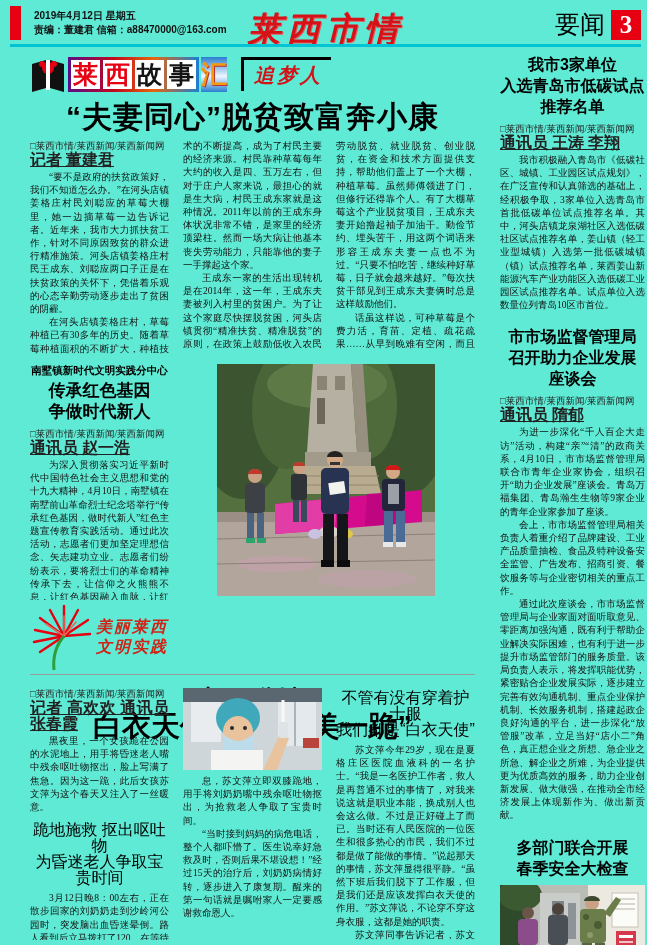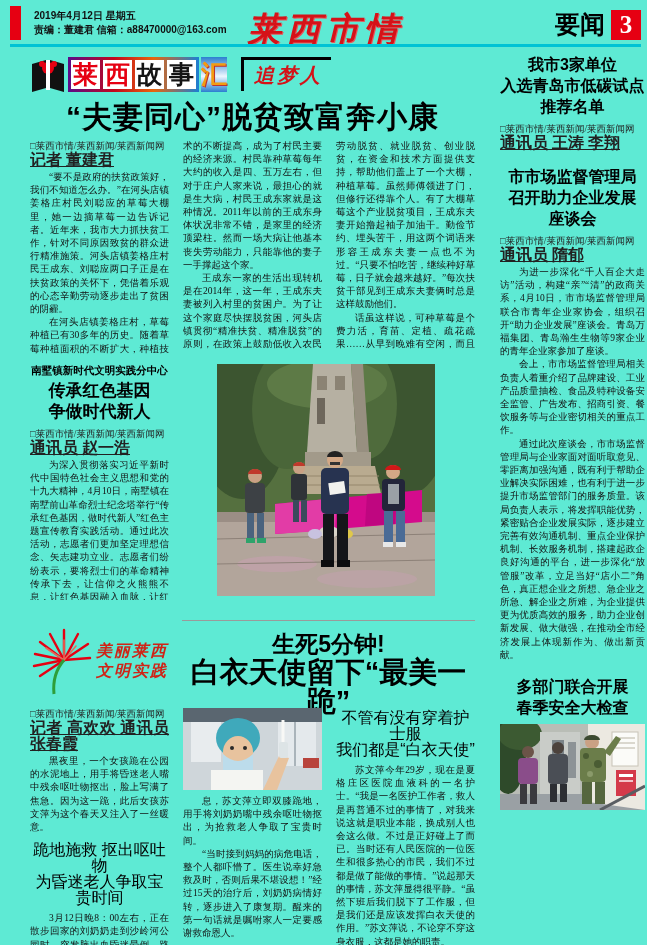--- a/index.html
+++ b/index.html
@@ -7,21 +7,21 @@
          font-family:"Liberation Serif","DejaVu Serif",serif;color:#1a1a1a;}
   
   .hdr{position:absolute;top:6px;left:10px;right:6px;height:36px;}
   .hdr-redbar{position:absolute;left:0;top:0;width:11px;height:34px;background:#e60012;}
   .hdr-date{position:absolute;left:24px;top:3px;font-family:"Liberation Sans",sans-serif;
             font-size:10px;font-weight:bold;line-height:14px;color:#111;}
   .masthead{position:absolute;left:0;right:0;top:1px;text-align:center;font-size:34px;font-weight:bold;
             color:#d51218;font-style:italic;letter-spacing:5px;font-family:"Liberation Serif",serif;
             text-shadow:1px 1px 0 #e8555a;}
   .hdr-right{position:absolute;right:0;top:2px;display:flex;align-items:center;gap:6px;}
-  .section-label{font-family:"Liberation Sans",sans-serif;font-size:25px;font-weight:bold;color:#000;}
+  .section-label{font-family:"Liberation Sans",sans-serif;font-size:25px;font-weight:normal;color:#000;}
   .page-num{width:30px;height:30px;background:#e60012;color:#fff;font-size:25px;font-weight:bold;
             text-align:center;line-height:30px;font-family:"Liberation Serif",serif;}
   .cyan-rule{position:absolute;top:44px;left:10px;right:6px;height:3px;background:#00c3d5;}
   
   .content{position:absolute;top:54px;left:30px;right:2px;bottom:0;display:flex;gap:25px;}
   .main-col{width:445px;flex:none;}
   .side-col{width:145px;flex:none;overflow:hidden;}
   
   .banner{display:flex;align-items:center;height:40px;margin-bottom:4px;}
   .banner-icon{width:36px;height:36px;flex:none;margin-right:2px;}
@@ -43,21 +43,21 @@
   .bodytext p{margin:0;text-indent:2em;}
   .main-article{height:218px;overflow:hidden;column-count:3;column-gap:14px;margin-top:2px;}
   
   .mid-row{display:flex;margin-top:6px;height:236px;}
   .mid-left{width:139px;flex:none;overflow:hidden;}
   .kicker{font-family:"Liberation Sans",sans-serif;font-size:10.5px;font-weight:bold;text-align:center;color:#000;}
   .red-head{font-family:"Liberation Sans",sans-serif;font-size:17px;font-weight:bold;text-align:center;
             line-height:21px;color:#000;margin:2px 0 6px;}
   .photo-frame{flex:none;margin-left:48px;}
   
-  .low-row{display:flex;margin-top:20px;height:82px;}
+  .low-row{display:flex;margin-top:0;height:82px;flex-direction:column;}
   .logo-box{width:152px;flex:none;display:flex;align-items:center;}
   .logo-text{margin-left:4px;color:#cf2417;font-weight:bold;font-style:italic;font-size:16px;
              line-height:20px;letter-spacing:2px;}
   .nurse-head{flex:1;border-top:1px solid #9a9a9a;padding-top:10px;text-align:center;
               font-family:"Liberation Sans",sans-serif;font-weight:bold;color:#000;}
   .nurse-head .l1{font-size:23px;line-height:27px;}
   .nurse-head .l2{font-size:29px;line-height:29px;}
   
   .nurse-cols{display:flex;gap:14px;margin-top:6px;height:252px;overflow:hidden;}
   .ncol{width:139px;flex:none;overflow:hidden;}
@@ -294,20 +294,23 @@
       <div class="side-art">
         <div class="side-head">
           <span>我市3家单位</span><br>
           <span>入选青岛市低碳试点</span><br>
           <span>推荐名单</span>
         </div>
         <div class="byline">
           <span>□莱西市情/莱西新闻/莱西新闻网</span><br>
           <b>通讯员 王涛 李翔</b>
         </div>
+        <div class="bodytext">
+          <p>我市积极融入青岛市《低碳社区、城镇、工业园区试点规划》，在广泛宣传和认真筛选的基础上，经积极争取，3家单位入选青岛市首批低碳单位试点推荐名单。其中，河头店镇龙泉湖社区入选低碳社区试点推荐名单，姜山镇（轻工业型城镇）入选第一批低碳城镇（镇）试点推荐名单，莱西姜山新能源汽车产业功能区入选低碳工业园区试点推荐名单。试点单位入选数量位列青岛10区市首位。</p>
+        </div>
       </div>
 
       <div class="side-art">
         <div class="side-head">
           <span>市市场监督管理局</span><br>
           <span>召开助力企业发展</span><br>
           <span>座谈会</span>
         </div>
         <div class="byline">
           <span>□莱西市情/莱西新闻/莱西新闻网</span><br>

